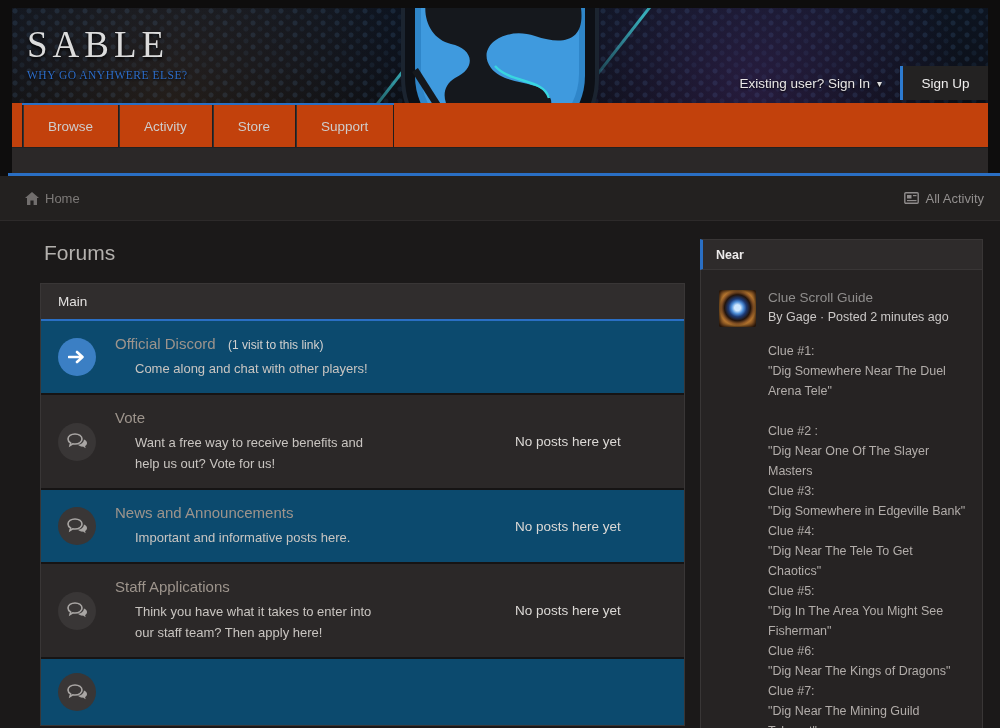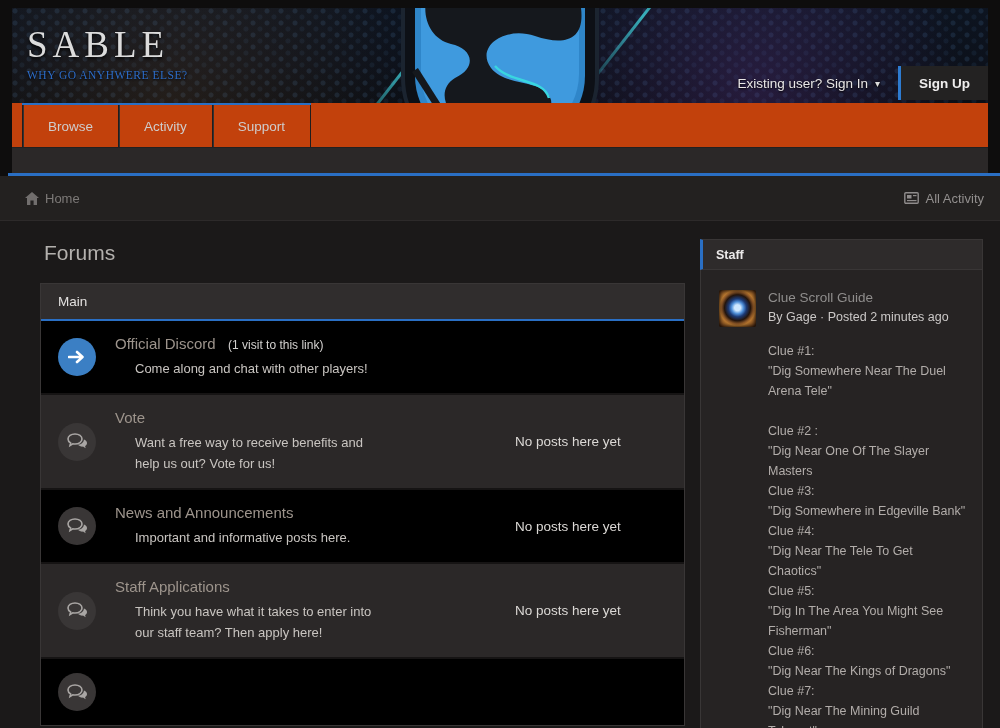--- a/index.html
+++ b/index.html
@@ -30,21 +30,21 @@
     letter-spacing:5px; text-shadow:0 2px 3px rgba(0,0,0,.8); }
   .logo-tag { font-family:"Liberation Serif", serif; font-size:11.5px; color:#2c6cc8;
     letter-spacing:.5px; margin-top:3px; text-shadow:0 1px 2px rgba(0,0,0,.8); }
 
   .auth { position:absolute; right:0; top:58px; height:34px; display:flex; align-items:center; }
   .signin { color:#e8e6e6; font-size:13.5px; margin-right:18px; cursor:pointer;
     text-shadow:0 1px 2px rgba(0,0,0,.9); display:flex; align-items:center; gap:7px; }
   .signin .caret { font-size:10px; color:#ddd; }
   .signup-btn { height:34px; min-width:88px; background:#232222; border-left:3px solid #2d7bd0;
     color:#efeeee; font-size:13.5px; display:flex; align-items:center; justify-content:center;
-    padding:0 18px; cursor:pointer;font-weight:bold; }
+    padding:0 18px; cursor:pointer; }
 
   
   .navbar { background:#c2410c; height:44px; display:flex; align-items:stretch; padding-left:10px; }
   .tabs { display:flex; border-top:2px solid #2a6fc4; }
   .tab { display:flex; align-items:center; padding:0 25px; color:#cfcccc; font-size:13.5px;
     border-right:1px solid #1f1d1d; box-shadow:inset 1px 0 0 #343131; cursor:pointer; }
   .tab:first-child { border-left:1px solid #1f1d1d; }
   .nav-right { margin-left:auto; display:flex; align-items:center; padding-right:6px; }
   .searchbox { width:170px; height:25px; background:#393636; border-radius:13px;
     display:flex; align-items:center; padding:0 10px 0 13px; }
@@ -64,21 +64,21 @@
     font-size:13px; cursor:pointer; }
 
   .content { display:flex; padding:0 17px 0 40px; align-items:flex-start; }
   .main-col { width:645px; }
   .page-title { color:#b3b0ad; font-size:21px; font-weight:400; margin:20px 4px 18px; }
 
   .panel { border:1px solid #393636; }
   .panel-header { background:#302d2d; height:37px; display:flex; align-items:center;
     padding:0 17px; color:#e2e0df; font-size:13.5px; border-bottom:2px solid #2a6fc4; }
 
-  .frow { display:flex; align-items:center; padding:14px 17px; background:#000000; }
+  .frow { display:flex; align-items:center; padding:14px 17px; background:#0c4a6e; }
   .frow.alt { background:#2b2828; }
   .frow + .frow { border-top:2px solid #161414; }
   .ficon { width:38px; height:38px; border-radius:50%; flex:none; display:flex;
     align-items:center; justify-content:center; margin-right:19px; }
   .ficon.blue { background:#3b7fc4; }
   .ficon.gray { background:#393636; }
   .ftext { width:272px; }
   .ftitle { color:#9d948c; font-size:15px; cursor:pointer; display:inline; }
   .fnote { color:#d4d2d0; font-size:12px; margin-left:8px; }
   .fdesc { color:#c9c5c1; font-size:13px; line-height:21px; margin-top:5px;margin-left:20px; }
@@ -133,20 +133,21 @@
       <div class="signup-btn">
         <span>Sign Up</span>
       </div>
     </div>
   </div>
 
   <div class="navbar">
     <div class="tabs">
       <div class="tab">Browse</div>
       <div class="tab">Activity</div>
+      <div class="tab">Store</div>
       <div class="tab">Support</div>
     </div>
   </div>
   <div class="subbar"></div>
 </div>
 <div class="blue-divider-wrap">
     <div class="blue-divider"></div>
   </div>
 
 <div class="page">
@@ -240,21 +241,21 @@
               <path d="M11 11.8 C12.2 13 14 13.8 16 13.6 L18.6 15.2 L18.1 13 C19.3 12.2 20 11.1 20 9.9 C20 8.3 18.7 7 16.9 6.4 C16.8 9.1 14.4 11.2 11 11.8 Z" fill="#a9a6a4"></path>
             </svg>
           </div>
           <div class="fstatus"></div>
         </div>
       </div>
     </div>
 
     <div class="sidebar">
       <div class="posts-header">
-        <span>Staff</span>
+        <span>Near</span>
       </div>
       <div class="posts-body">
         <div class="post-head">
           <div class="avatar"></div>
           <div>
             <div class="post-title">Clue Scroll Guide</div>
             <div class="post-byline">By Gage · Posted 2 minutes ago</div>
           </div>
         </div>
         <div class="post-body">

